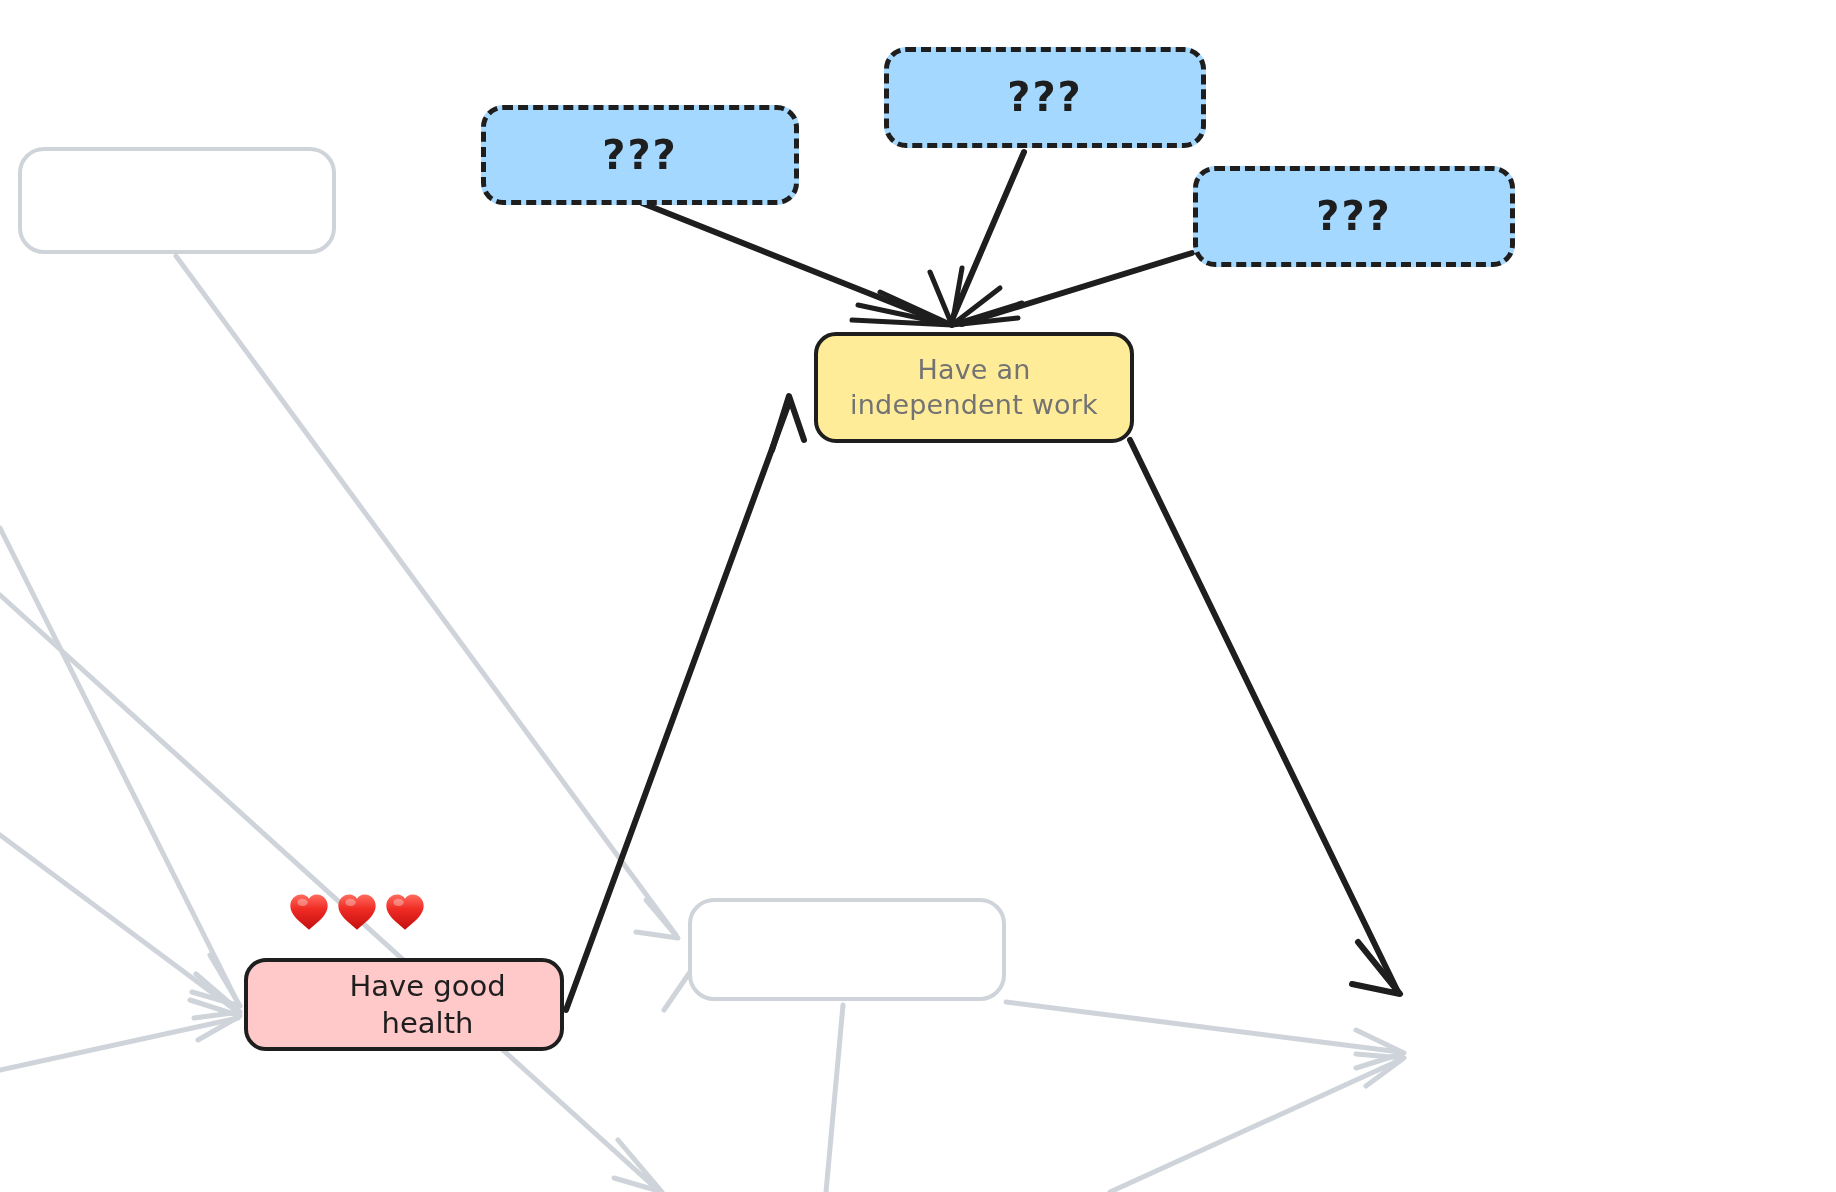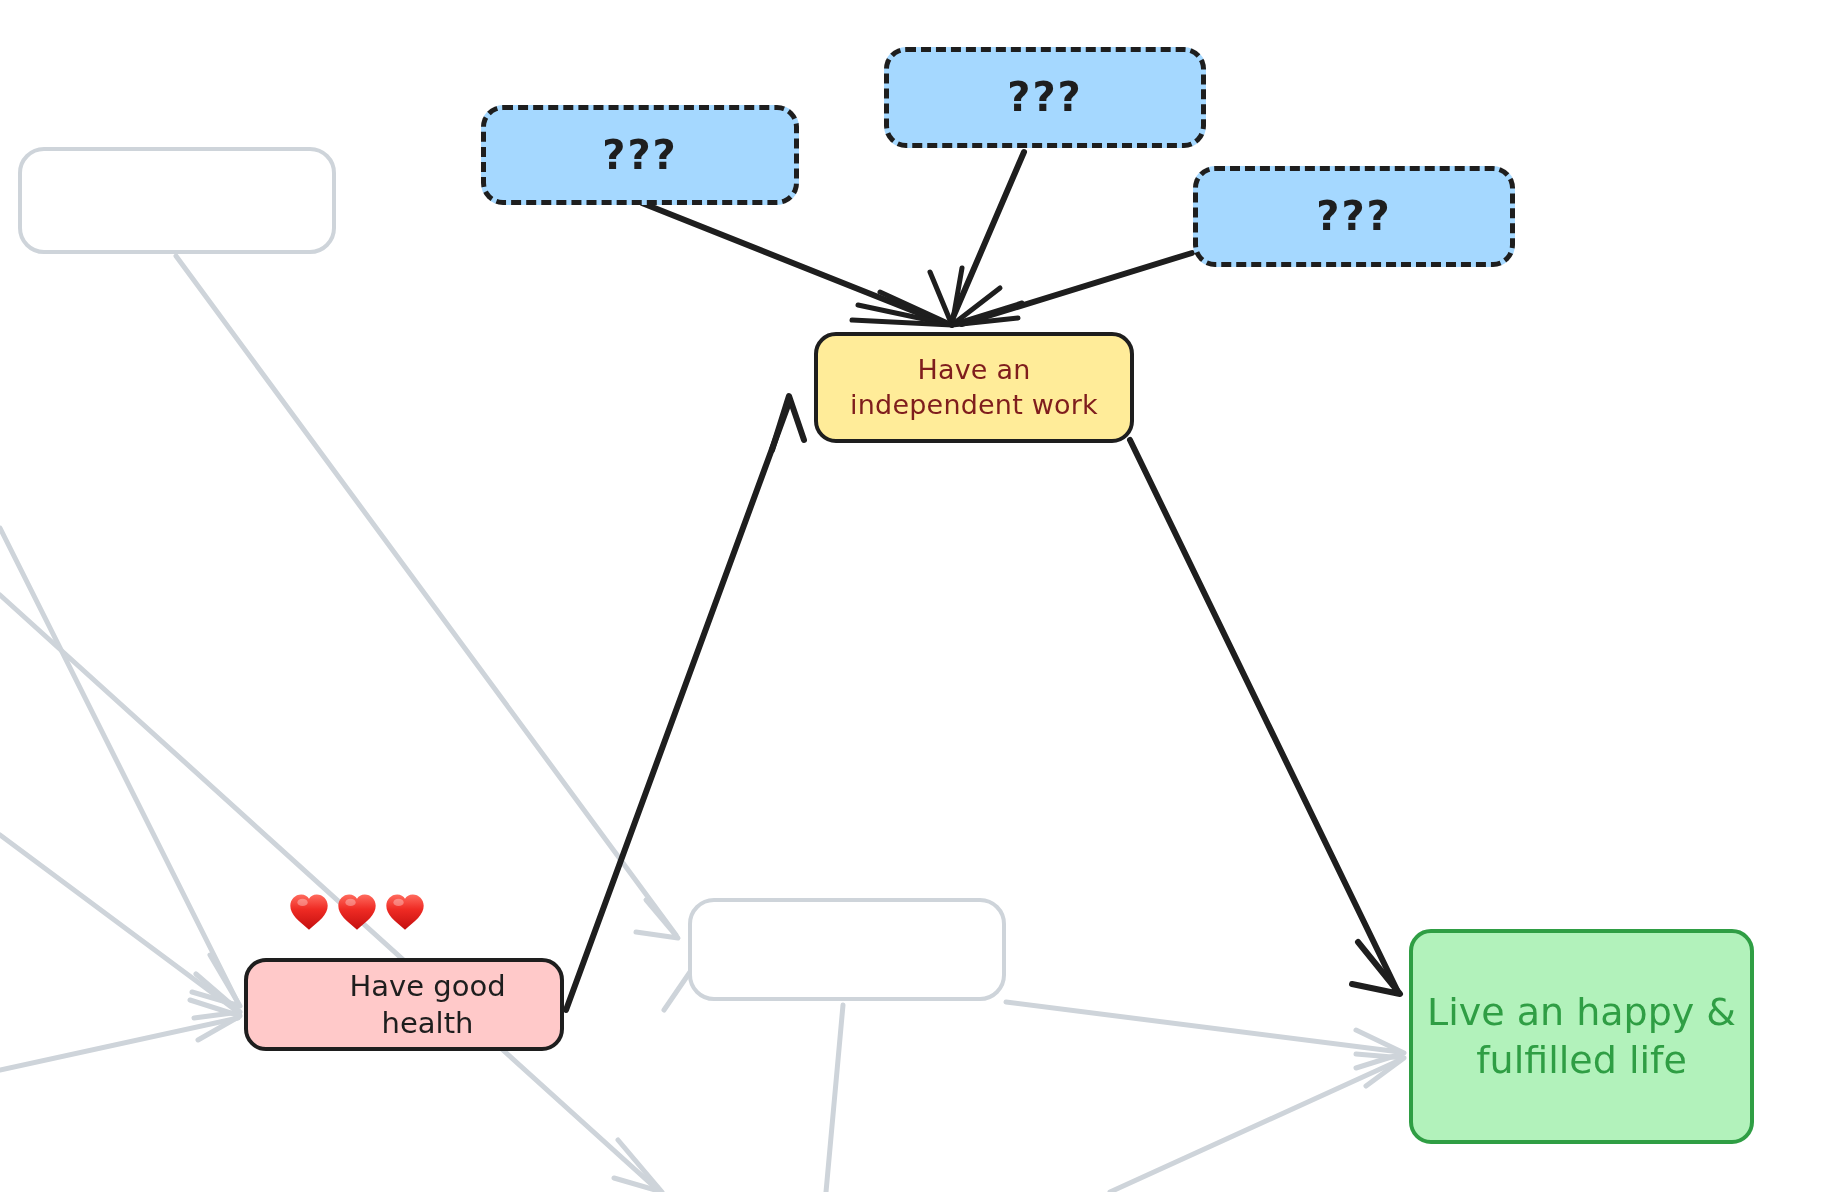--- a/index.html
+++ b/index.html
@@ -38,21 +38,21 @@
   .node-label {
     display: block;
     white-space: pre-line;
     padding: 0 6px;
   }
 
   
   .node-yellow {
     background: #ffec99;
     border: 4px solid #1e1e1e;
-    color: #7f1d1d;
+    color: #737373;
     font-size: 27px;
     font-weight: 400;
     letter-spacing: 0.2px;
   }
   .node-pink {
     background: #ffc9c9;
     border: 4px solid #1e1e1e;
     color: #1e1e1e;
     font-size: 29px;
     padding-left: 47px;
@@ -239,18 +239,14 @@
         <path fill="url(#hg1)" d="M16 29C9 23.2 3 18.6 3 12.4 3 7.9 6.4 4.5 10.6 4.5c2.5 0 4.4 1.2 5.4 2.9 1-1.7 2.9-2.9 5.4-2.9C25.6 4.5 29 7.9 29 12.4 29 18.6 23 23.2 16 29z"></path>
         <ellipse cx="11.5" cy="10" rx="3.6" ry="2.6" fill="#ffffff" opacity="0.33"></ellipse>
       </svg>
     </span>
   </div>
 
   <div class="node node-pink" style="left:244px; top:958px; width:320px; height:93px;">
     <span class="node-label">Have good health</span>
   </div>
 
-  <div class="node node-green" style="left:1409px; top:929px; width:345px; height:215px;">
-    <span class="node-label">Live an happy &amp;
-fulfilled life</span>
-  </div>
 
 </div>
 
 </body></html>

